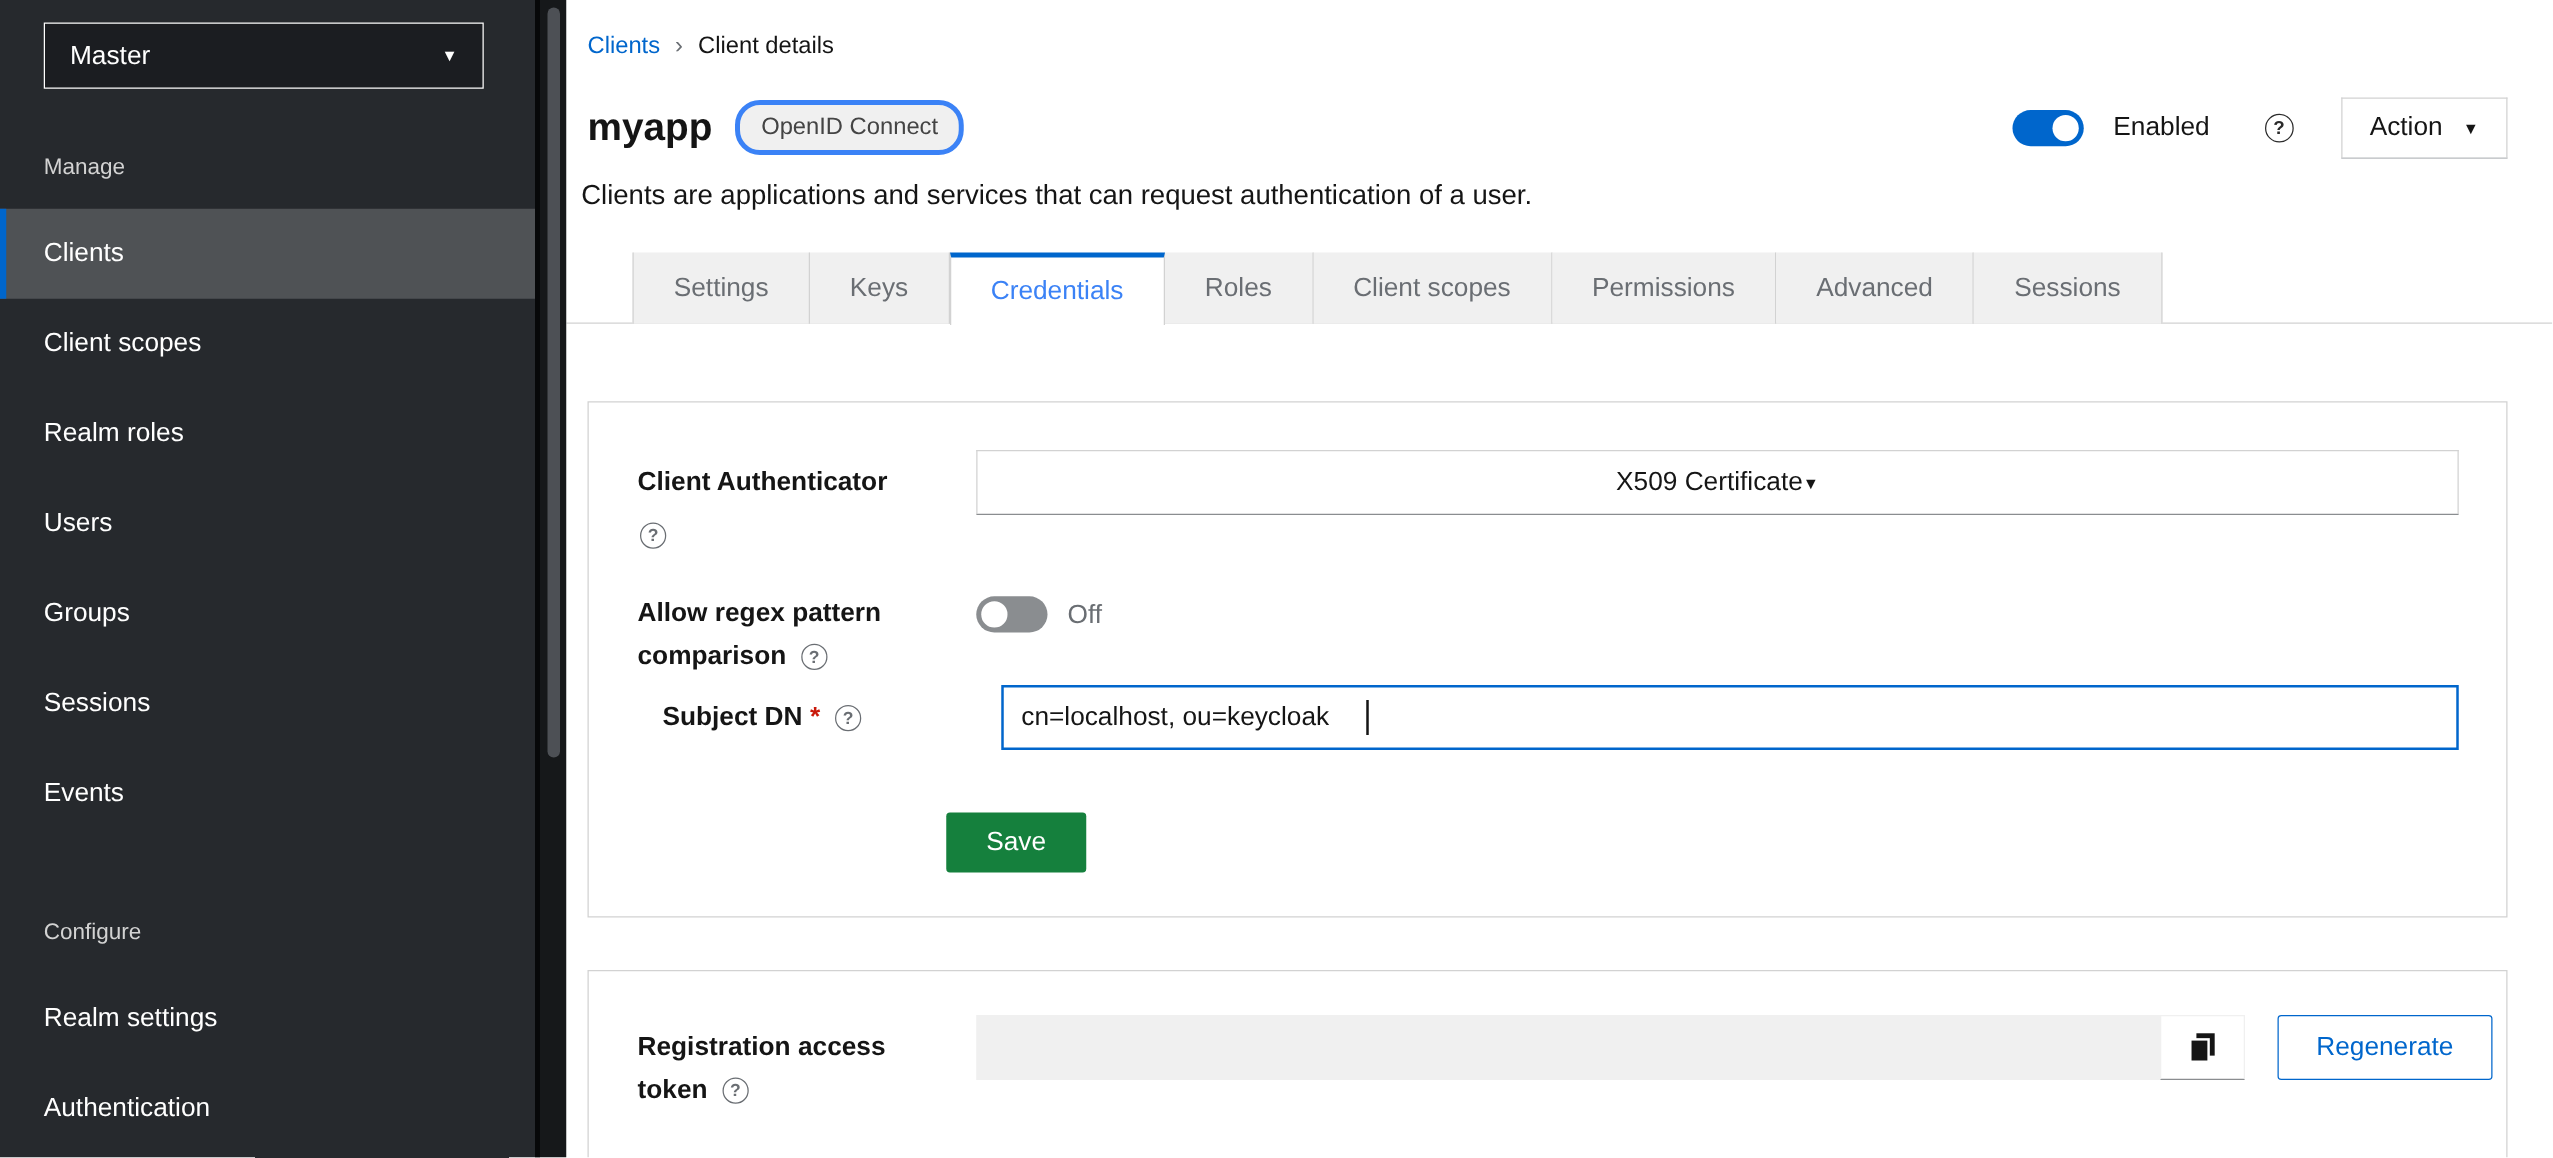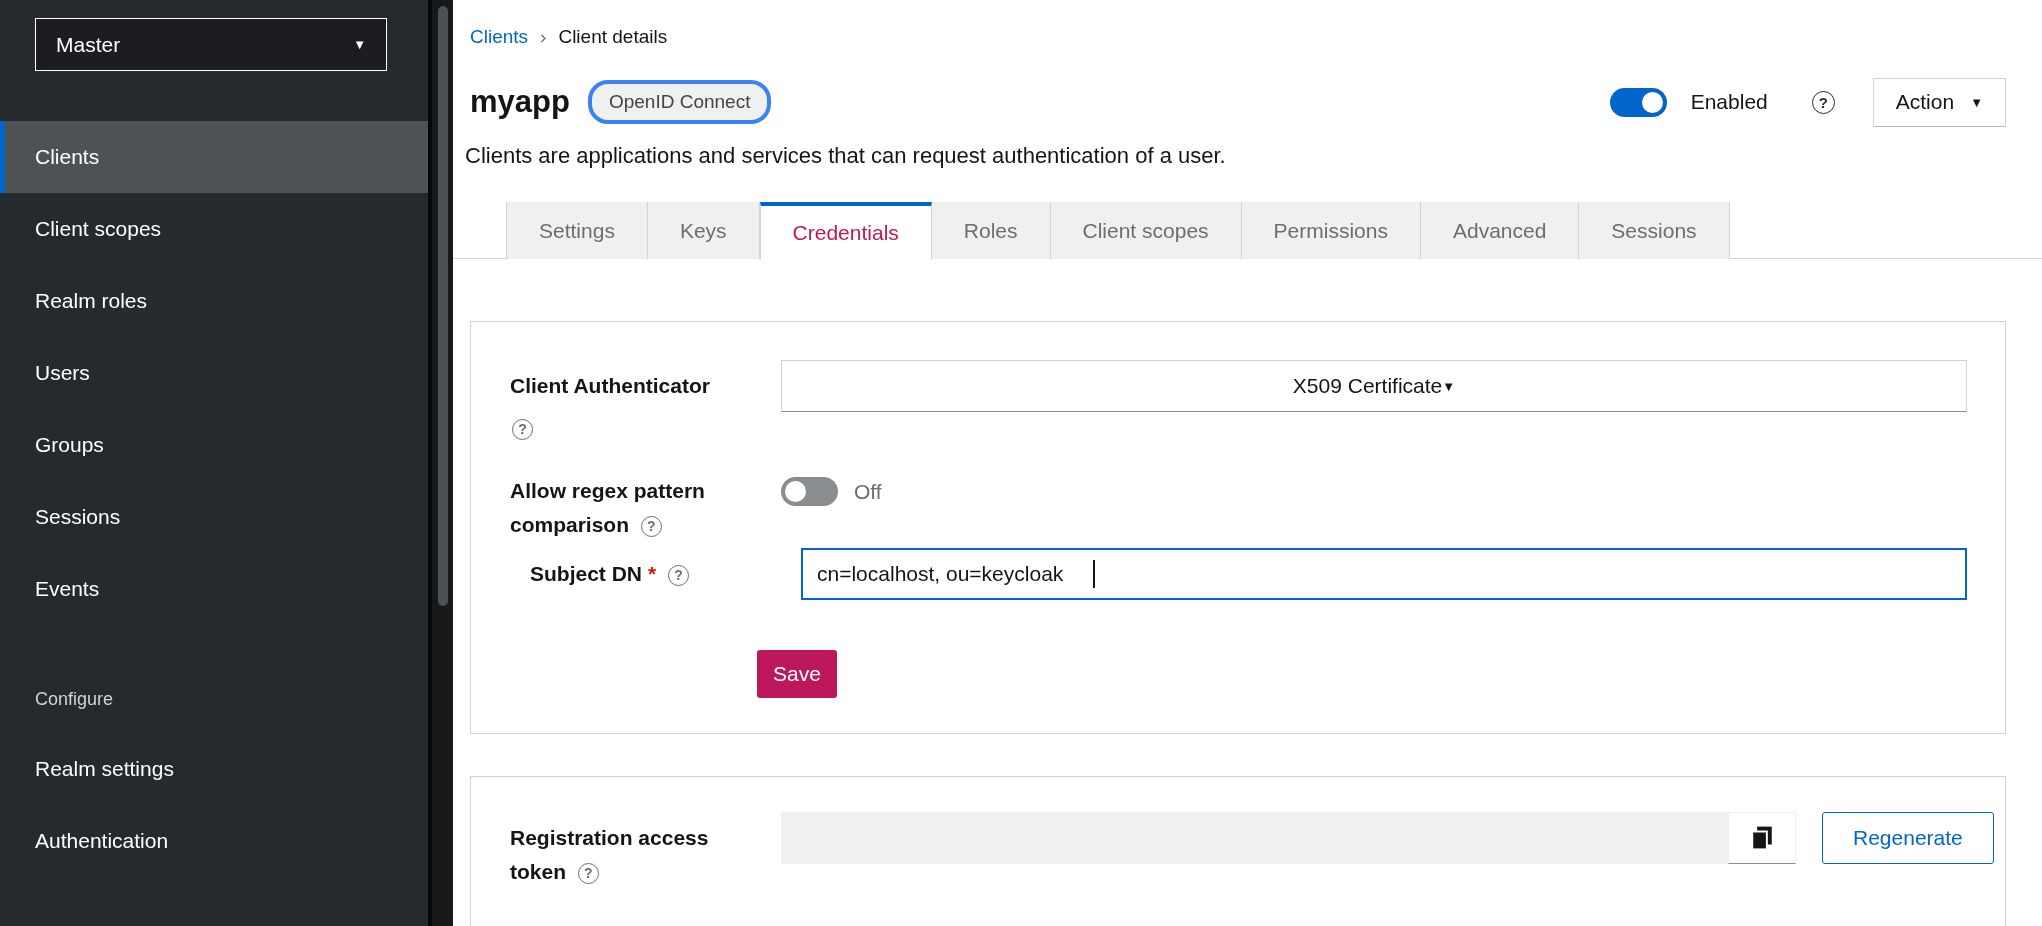--- a/index.html
+++ b/index.html
@@ -108,21 +108,21 @@
     margin-top: 32px; display: flex; align-items: flex-start;
     border-bottom: 1px solid #d2d2d2; padding-left: 53px; height: 57px;
   }
   .tab {
     height: 57px; display: flex; align-items: center; padding: 0 32px;
     font-size: 21px; color: #6a6e73; background: #f0f0f0;
     border-right: 1px solid #d2d2d2; cursor: pointer;
   }
   .tab:first-child { border-left: 1px solid #d2d2d2; }
   .tab.active {
-    height: 58px; margin-bottom: -1px; background: #fff; color: #be185d;
+    height: 58px; margin-bottom: -1px; background: #fff; color: #3b82f6;
     border-top: 4px solid #0066cc; border-left: 1px solid #d2d2d2;
   }
 
   
   .card {
     margin: 62px 36px 0 17px; width: 1536px;
     border: 1px solid #d2d2d2; background: #fff;
     padding: 38px 38px 35px 39px;
   }
   .card.second { margin-top: 42px; padding: 35px 38px 44px 39px; }
@@ -160,22 +160,22 @@
     padding: 16px 14px; font-size: 21px; color: #151515;
     font-family: "Liberation Sans", sans-serif; outline: none; background: #fff;
   }
   .text-caret {
     position: absolute; left: 292px; top: 12px; width: 2px; height: 28px;
     background: #151515;
   }
 
   .btn-primary {
     margin-top: 50px; margin-left: 247px;
-    background: #be185d; color: #fff; border: none; border-radius: 3px;
-    font-size: 21px; padding: 12px 16px; cursor: pointer;
+    background: #15803d; color: #fff; border: none; border-radius: 3px;
+    font-size: 21px; padding: 12px 32px; cursor: pointer;
     font-family: "Liberation Sans", sans-serif;
   }
 
   
   .row-token { align-items: flex-start; }
   .row-token .form-label { padding-top: 9px; }
   .token-field { display: flex; align-items: center; }
   .token-input {
     width: 947px; height: 52px; background: #f0f0f0; border: none;
     font-size: 21px; padding: 0 14px;
@@ -196,20 +196,21 @@
 </head>
 <body>
 
 <nav class="sidebar">
   <div class="realm-selector">
     <span>Master</span>
     <span class="caret">▼</span>
   </div>
 
   <div class="nav-section">
+    <div class="nav-section-title">Manage</div>
     <ul class="nav-list">
       <li class="nav-item active">Clients</li>
       <li class="nav-item">Client scopes</li>
       <li class="nav-item">Realm roles</li>
       <li class="nav-item">Users</li>
       <li class="nav-item">Groups</li>
       <li class="nav-item">Sessions</li>
       <li class="nav-item">Events</li>
     </ul>
   </div>

